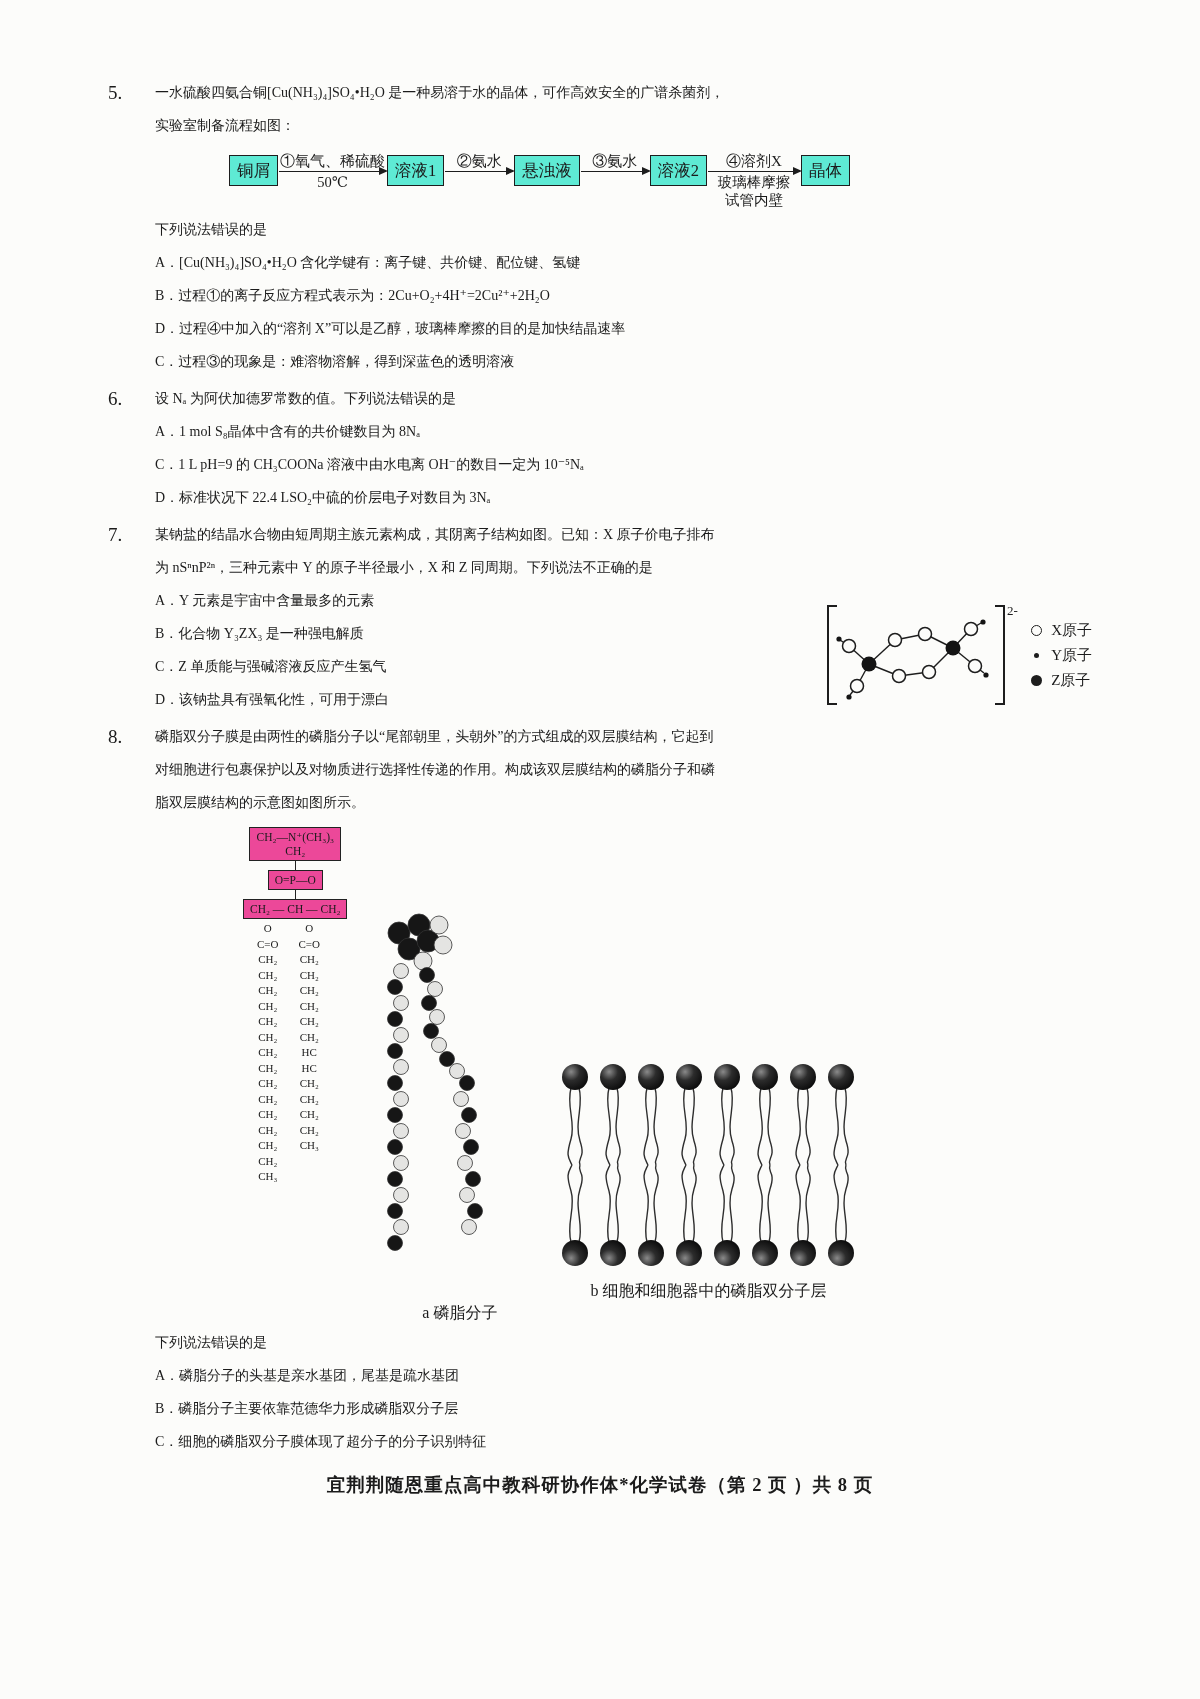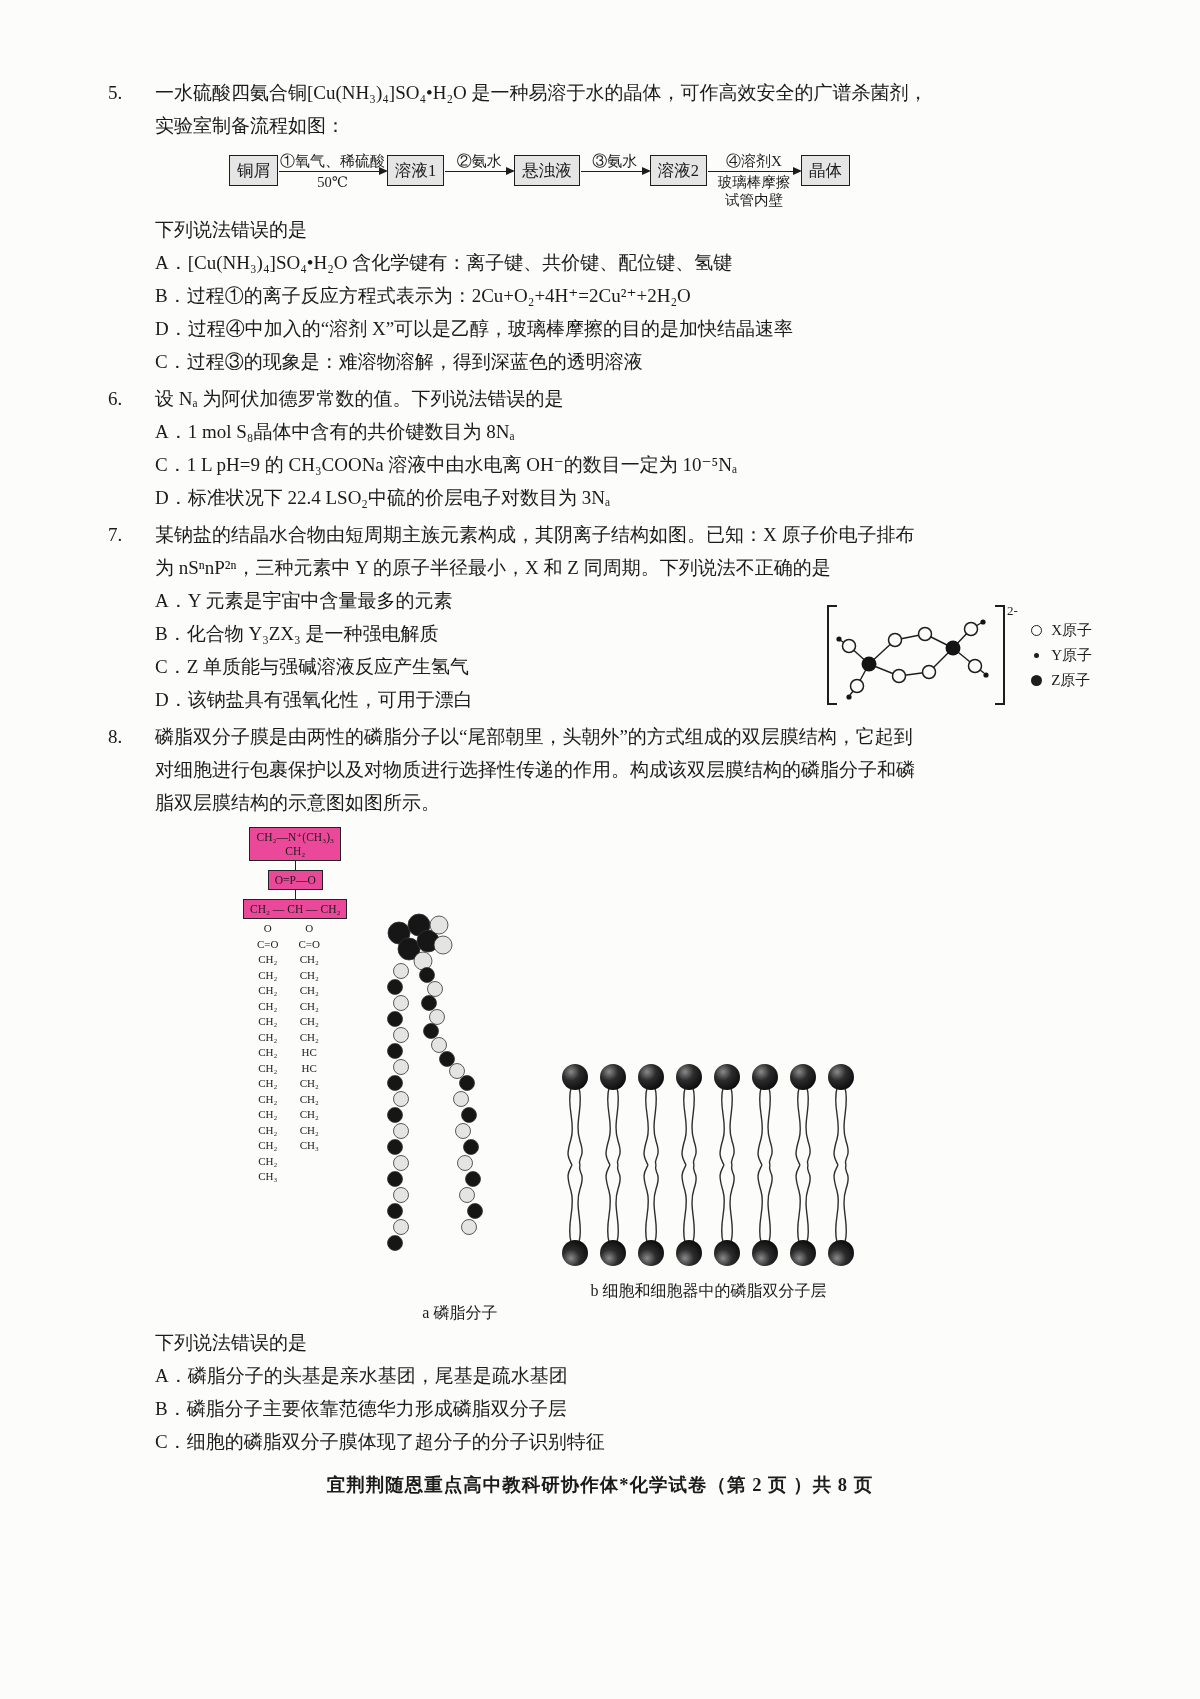--- a/index.html
+++ b/index.html
@@ -4,26 +4,26 @@
 <style>
   * { margin:0; padding:0; box-sizing:border-box; }
   html,body { background:#e9e9e7; }
   body { font-family:"Liberation Serif","DejaVu Serif",serif; color:#1b1b1b; }
   .sheet { position:relative; width:1200px; height:1699px; margin:0 auto; background:#fcfcfa; overflow:hidden; }
   .page { position:absolute; left:108px; top:76px; right:100px; }
 
   .q { display:flex; margin-bottom:4px; }
   .qnum { flex:0 0 47px; font-size:19px; line-height:33px; }
   .qbody { flex:1; min-width:0; }
-  .stem, .prompt, .opt { font-size:19px; line-height:33px; white-space:pre-line; }
+  .stem, .prompt, .opt { font-size:14px; line-height:33px; white-space:pre-line; }
 
   
   .flow { display:flex; align-items:flex-start; margin:6px 0 4px 74px; }
   .fbox { margin-top:7px; height:31px; border:1.6px solid #1d1d1d; padding:1px 7px 0;
-          font-size:16.5px; line-height:27px; white-space:nowrap; background:#e5e5e5; }
+          font-size:16.5px; line-height:27px; white-space:nowrap; background:#5eead4; }
   .farrow { display:flex; flex-direction:column; align-items:center; margin:0 1px; }
   .fa-top { height:23px; display:flex; align-items:flex-end; justify-content:center;
             font-size:15px; line-height:20px; white-space:nowrap; padding:0 2px; }
   .fa-shaft { position:relative; width:100%; height:0; border-top:1.7px solid #1d1d1d; align-self:stretch; }
   .fa-shaft::after { content:""; position:absolute; right:-2px; top:-5px;
             border-left:9px solid #1d1d1d; border-top:4px solid transparent; border-bottom:4px solid transparent; }
   .fa-bottom { min-height:20px; font-size:14.5px; line-height:18px; text-align:center; white-space:pre-line; padding-top:1px; }
 
   
   .q7-low { display:flex; justify-content:space-between; align-items:flex-start; }

